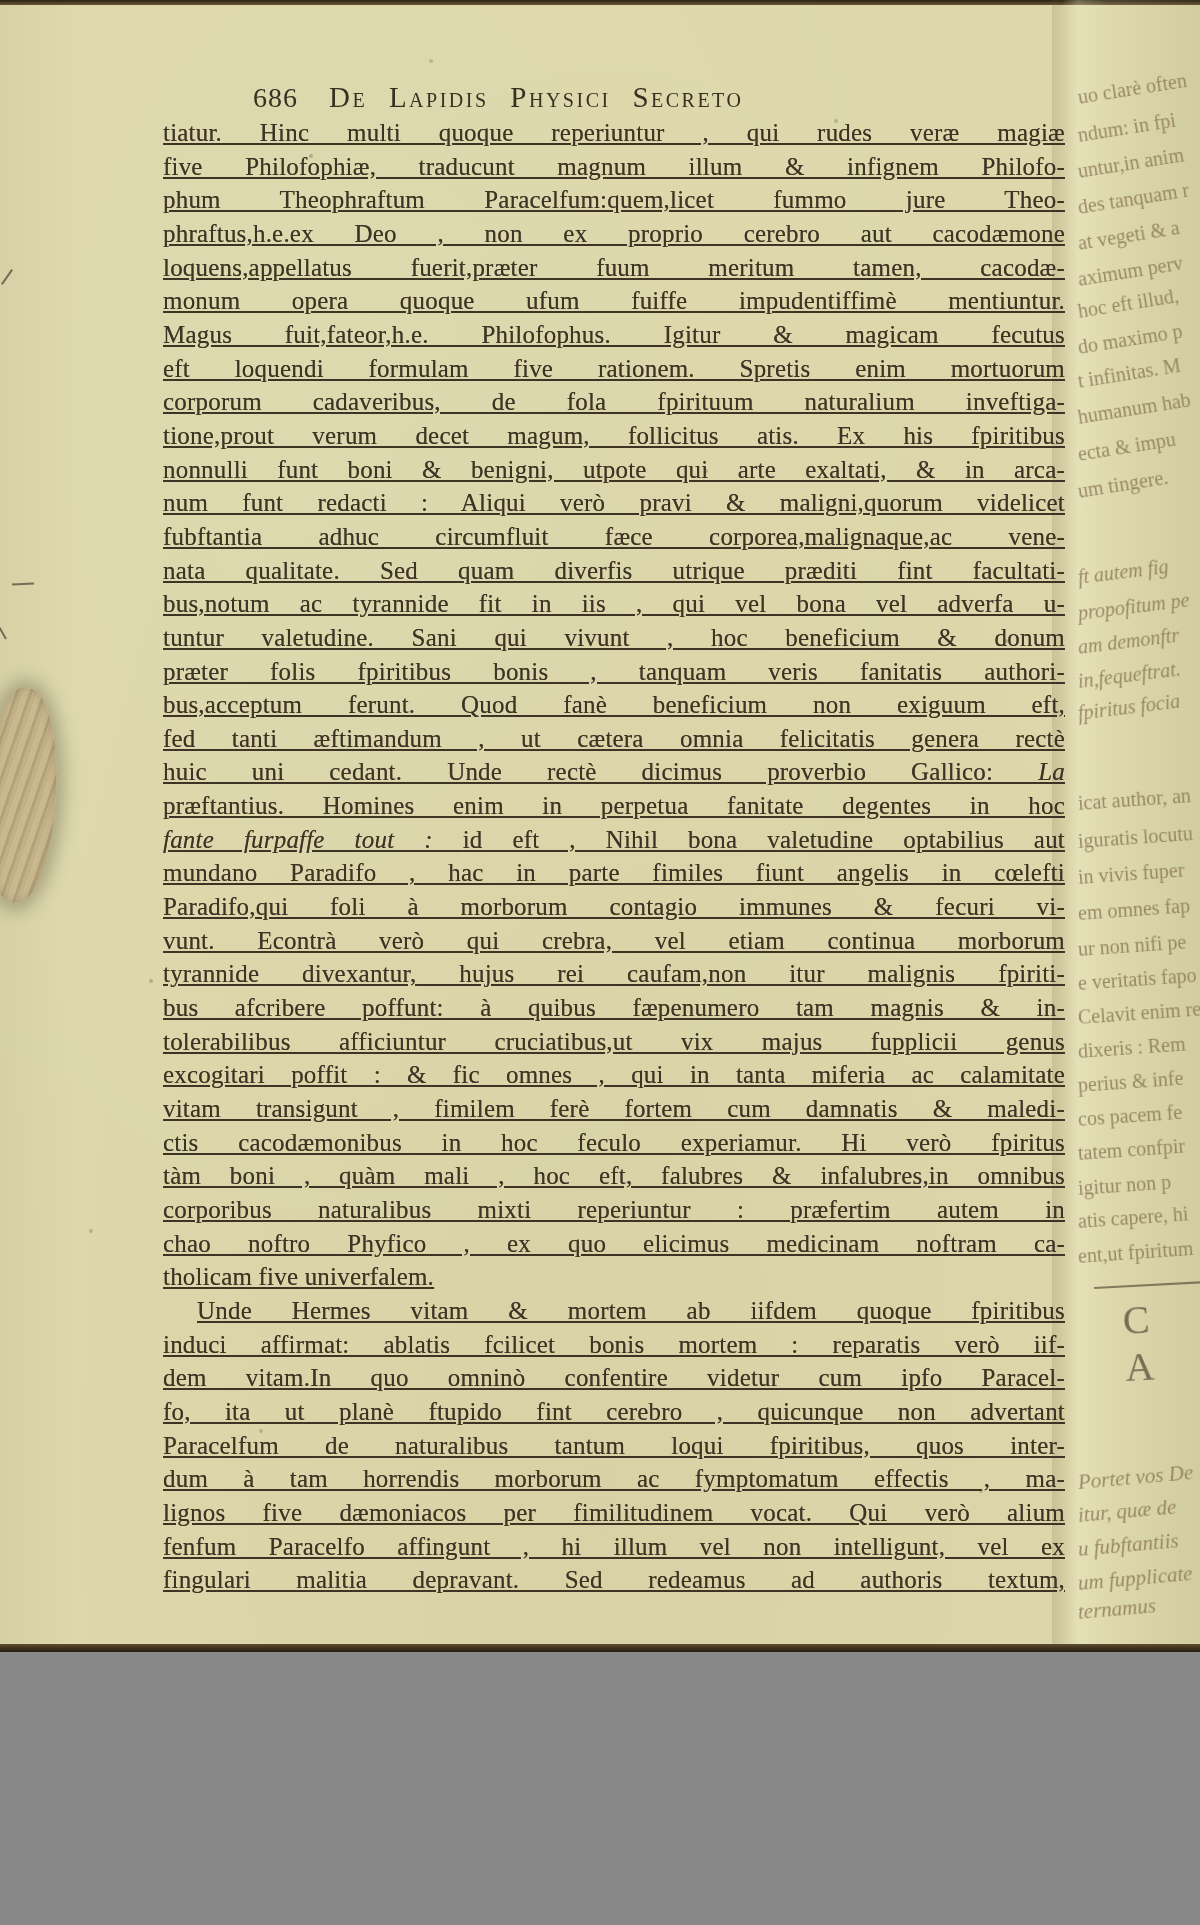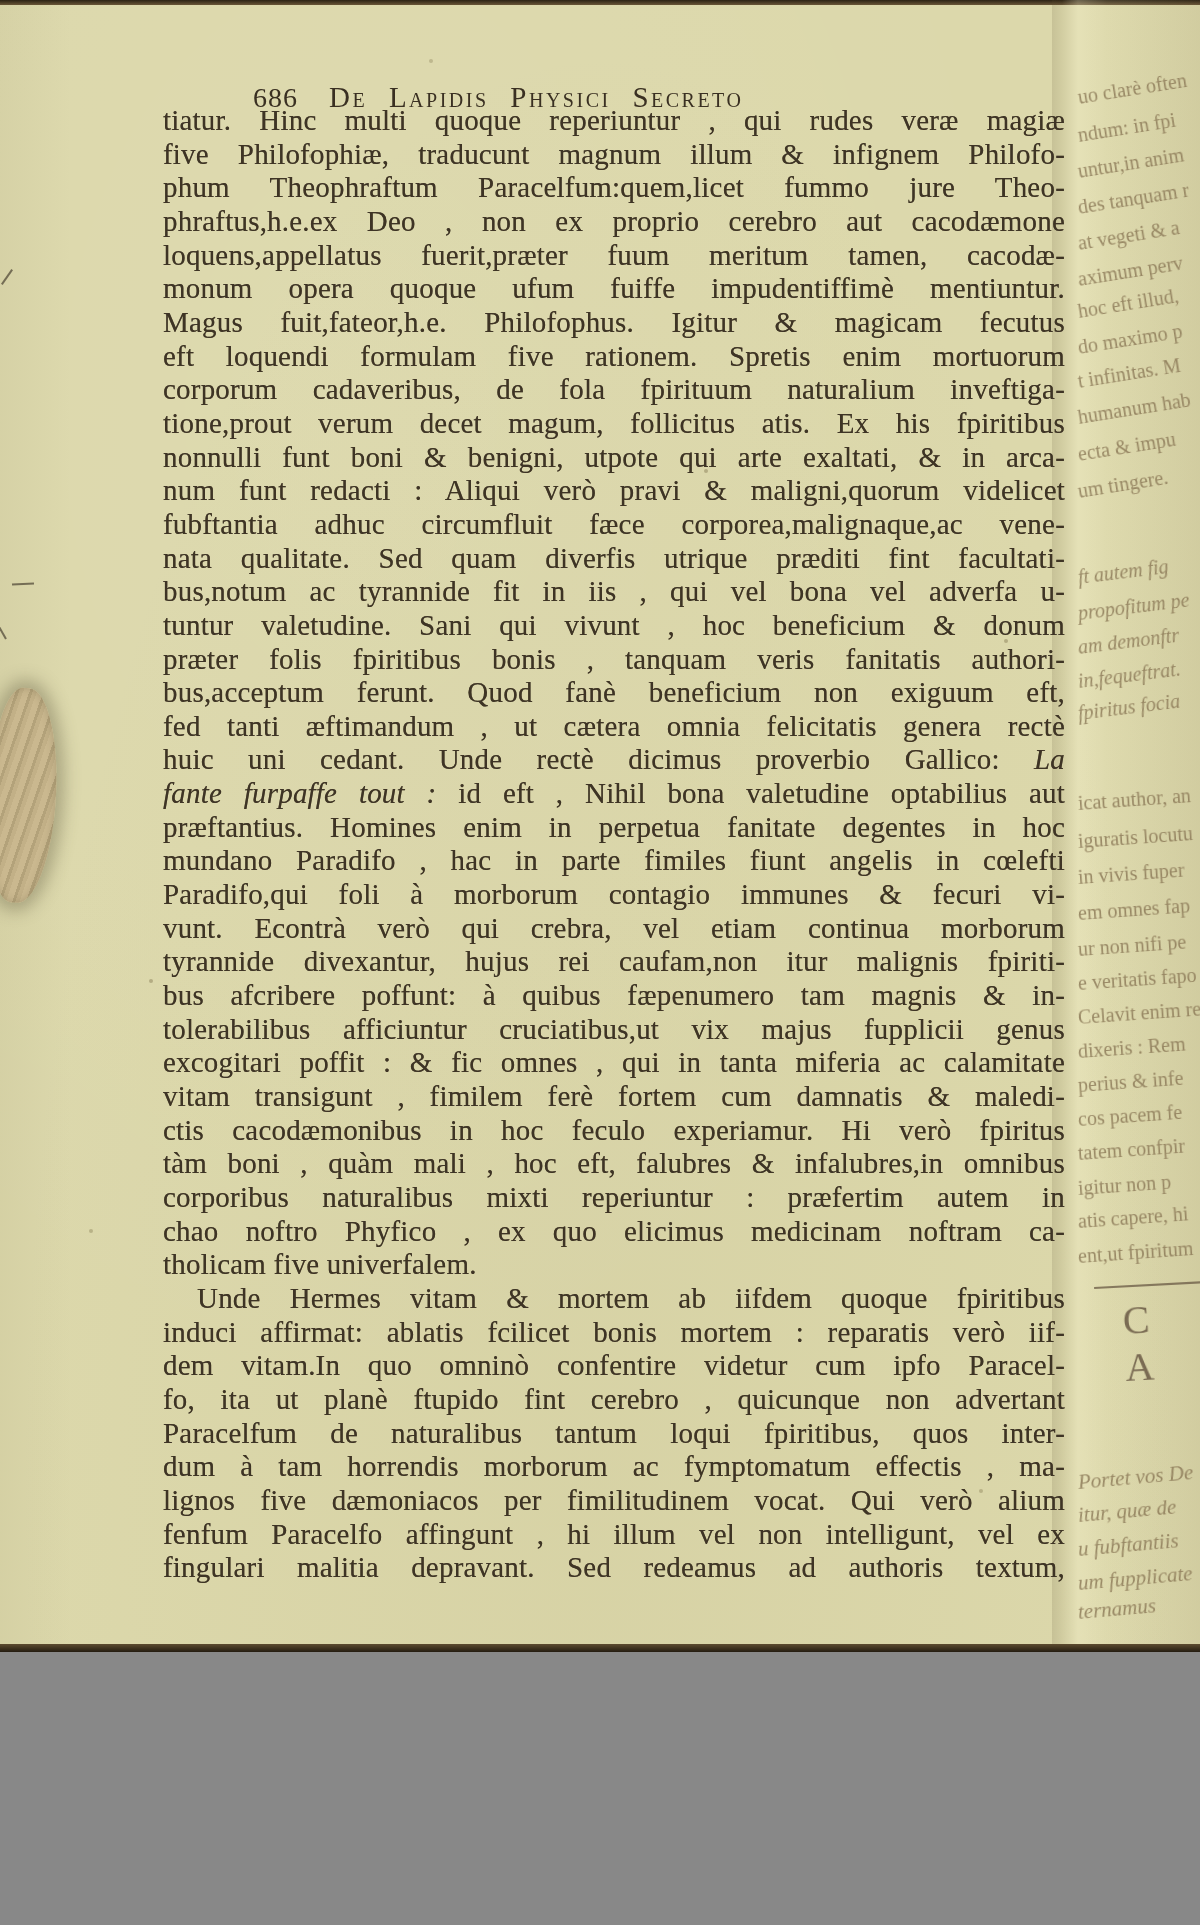--- a/index.html
+++ b/index.html
@@ -26,23 +26,23 @@
     background:linear-gradient(to right,
       rgba(90,78,48,0.16) 0px, rgba(90,78,48,0.08) 10px,
       rgba(250,246,210,0.30) 26px, rgba(245,240,200,0.12) 55px,
       rgba(120,105,65,0.06) 100%);}
   
   .header{position:absolute;left:163px;top:82px;width:902px;height:36px;color:#3a3022;}
   .pagenum{position:absolute;left:90px;top:0;font-size:28px;letter-spacing:1px;}
   .ptitle{position:absolute;left:166px;top:-1px;font-size:29px;
     font-variant:small-caps;letter-spacing:2.5px;word-spacing:12px;}
   
-  .text-block{position:absolute;left:163px;top:104px;width:902px;
-    font-size:29px;color:#3e3425;letter-spacing:0.2px;
-    text-shadow:0 0 0.4px rgba(62,50,32,0.65);}
+  .text-block{position:absolute;left:163px;top:116px;width:902px;
+    font-size:25px;color:#3e3425;letter-spacing:0.2px;
+    text-shadow:0 0 0.4px rgba(62,50,32,0.65);text-decoration:underline;}
   .tline{height:33.66px;line-height:33.66px;white-space:nowrap;
     text-align:justify;text-align-last:justify;}
   .tline.nj{text-align-last:left;}
   .tline.ind{text-indent:34px;}
   .tline .it{font-style:italic;}
   .catchword{position:absolute;left:860px;top:1668px;width:165px;
     text-align:right;font-size:19px;color:#3e3425;}
   
   .fragments{position:absolute;left:1066px;top:0;width:134px;height:1925px;overflow:hidden;}
   .frag{position:absolute;left:12px;white-space:nowrap;font-size:20px;
@@ -109,22 +109,22 @@
       <div class="tline"><span>nonnulli funt boni &amp; benigni, utpote qui arte exaltati, &amp; in arca-</span></div>
       <div class="tline"><span>num funt redacti : Aliqui verò pravi &amp; maligni,quorum videlicet</span></div>
       <div class="tline"><span>fubftantia adhuc circumfluit fæce corporea,malignaque,ac vene-</span></div>
       <div class="tline"><span>nata qualitate.  Sed quam diverfis utrique præditi fint facultati-</span></div>
       <div class="tline"><span>bus,notum ac tyrannide fit in iis , qui vel bona vel adverfa u-</span></div>
       <div class="tline"><span>tuntur valetudine.  Sani qui vivunt , hoc beneficium &amp; donum</span></div>
       <div class="tline"><span>præter folis fpiritibus bonis , tanquam veris fanitatis authori-</span></div>
       <div class="tline"><span>bus,acceptum ferunt.  Quod fanè beneficium non exiguum eft,</span></div>
       <div class="tline"><span>fed tanti æftimandum , ut cætera omnia felicitatis genera rectè</span></div>
       <div class="tline"><span>huic uni cedant.  Unde rectè dicimus proverbio Gallico: </span><span class="it">La</span></div>
+      <div class="tline"><span>præftantius.  Homines enim in perpetua fanitate degentes in hoc</span></div>
       <div class="tline"><span class="it">fante furpaffe tout : </span><span>id eft ,  Nihil bona valetudine optabilius aut</span></div>
-      <div class="tline"><span>præftantius.  Homines enim in perpetua fanitate degentes in hoc</span></div>
       <div class="tline"><span>mundano Paradifo , hac in parte fimiles fiunt angelis in cœlefti</span></div>
       <div class="tline"><span>Paradifo,qui foli à morborum contagio immunes &amp; fecuri vi-</span></div>
       <div class="tline"><span>vunt.  Econtrà verò qui crebra, vel etiam continua morborum</span></div>
       <div class="tline"><span>tyrannide divexantur, hujus rei caufam,non itur malignis fpiriti-</span></div>
       <div class="tline"><span>bus afcribere poffunt:  à quibus fæpenumero tam magnis &amp; in-</span></div>
       <div class="tline"><span>tolerabilibus afficiuntur cruciatibus,ut vix majus fupplicii genus</span></div>
       <div class="tline"><span>excogitari poffit : &amp; fic omnes , qui in tanta miferia ac calamitate</span></div>
       <div class="tline"><span>vitam transigunt , fimilem ferè fortem cum damnatis &amp; maledi-</span></div>
       <div class="tline"><span>ctis cacodæmonibus in hoc feculo experiamur.  Hi verò fpiritus</span></div>
       <div class="tline"><span>tàm boni , quàm mali , hoc eft, falubres &amp; infalubres,in omnibus</span></div>

